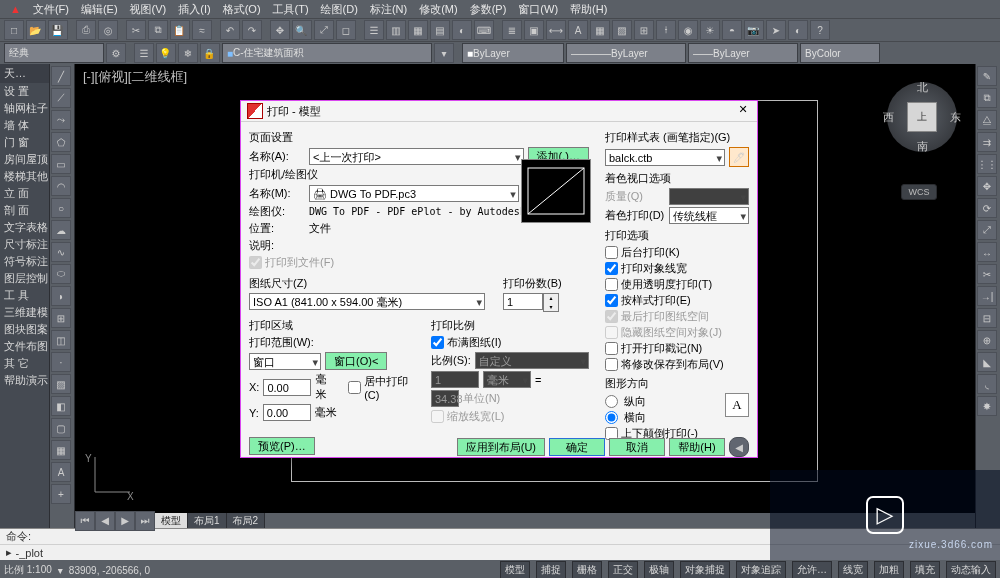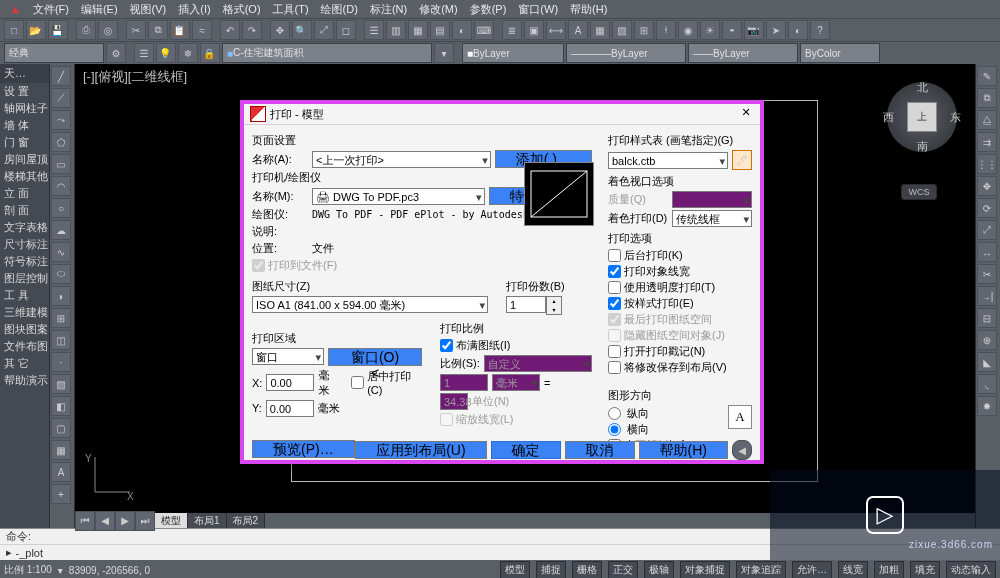--- a/index.html
+++ b/index.html
@@ -30,49 +30,49 @@
 .viewcube .cube{width:28px;height:28px;background:#d6d6d6;border:1px solid #888;color:#333;font-size:10px;display:flex;align-items:center;justify-content:center}
 .vc-dir{position:absolute;font-size:11px;color:#ccc}
 .wcs{position:absolute;right:38px;top:120px;width:34px;height:14px;background:#3d4147;border:1px solid #2a2c30;color:#bbb;font-size:9px;text-align:center;border-radius:3px;line-height:14px}
 
 .cmdarea{height:31px;background:#f0f0f0;border-top:1px solid #888}
 .cmdline{height:15px;display:flex;align-items:center;padding-left:6px;font-size:11px;color:#333;border-bottom:1px solid #d0d0d0}
 
 .status{height:20px;background:#5a5f66;display:flex;align-items:center;color:#d8d8d8;font-size:10px;padding:0 4px;gap:6px}
 .status .sbtn{padding:0 4px;height:16px;line-height:16px;background:#454a52;border:1px solid #2c2e33}
 
-.dlg{position:absolute;left:240px;top:100px;width:516px;height:356px;background:#f4f4f4;border:4px solid #d946ef;box-shadow:4px 4px 12px rgba(0,0,0,.4)}
+.dlg{position:absolute;left:240px;top:100px;width:516px;height:356px;background:#f4f4f4;border:1px solid #d946ef;box-shadow:4px 4px 12px rgba(0,0,0,.4)}
 .dlg-title{height:20px;background:#f4f4f4;border-bottom:1px solid #d0d0d0;display:flex;align-items:center;padding:0 6px;font-size:11px}
 .dlg-title .icon{width:14px;height:14px;margin-right:4px;background:linear-gradient(135deg,#e03030 50%,#fff 50%);border:1px solid #a00}
 .dlg-title .x{margin-left:auto;width:16px;height:16px;text-align:center;cursor:pointer}
 .dlg-body{display:flex;height:316px}
 .dlg-col{padding:6px 8px;box-sizing:border-box}
 .dlg-left{width:356px;border-right:none}
 .dlg-right{width:160px}
 .group-title{font-size:11px;margin:2px 0 2px 0;color:#000}
 .row{display:flex;align-items:center;margin:2px 0;gap:4px}
 .lbl{min-width:56px;text-align:left;font-size:11px}
 .combo,.txt{flex:1;height:17px;background:#fff;border:1px solid #7a7a7a;font-size:11px;padding:0 3px;line-height:17px;box-sizing:border-box}
 .combo{position:relative}
 .combo::after{content:"▾";position:absolute;right:2px;top:0;color:#444}
-.btn{height:18px;padding:0 20px;background:#3b82f6;border:1px solid #7a7a7a;font-size:14px;line-height:16px}
+.btn{height:18px;padding:0 8px;background:#86efac;border:1px solid #7a7a7a;font-size:11px;line-height:16px}
 .chk{display:flex;align-items:center;gap:3px;font-size:11px;margin:1px 0}
 .chk input{margin:0}
 .rad input{margin:0 3px 0 0}
 .preview{width:68px;height:62px;background:#000;border:1px solid #888;position:absolute;left:520px;top:78px}
 .preview svg{width:100%;height:100%}
 .spin{display:flex}
 .spin .txt{width:40px;flex:none}
 .spin .sp{width:14px;height:17px;border:1px solid #7a7a7a;background:#efefef;display:flex;flex-direction:column}
 .spin .sp div{flex:1;font-size:6px;text-align:center}
 .orient-icon{width:22px;height:22px;border:1px solid #888;background:#fff;display:flex;align-items:center;justify-content:center;font-family:serif;font-size:13px}
 .dlg-foot{position:absolute;bottom:0;left:0;right:0;height:20px;display:flex;align-items:center;justify-content:flex-end;gap:4px;padding:0 8px}
 .dlg-foot .btn{min-width:56px;text-align:center}
 .disabled{color:#9a9a9a}
-.muted .combo,.muted .txt{background:#701a75;color:#9a9a9a}
+.muted .combo,.muted .txt{background:#404040;color:#9a9a9a}
 .btn.default{border:1px solid #2a6fd6}
 
 .watermark{position:absolute;right:0;bottom:18px;width:230px;height:90px;background:rgba(0,10,30,.55);display:flex;align-items:center;justify-content:center;color:#fff;font-size:22px;gap:10px}
 .watermark .play{width:34px;height:34px;border:2px solid #fff;border-radius:7px;display:flex;align-items:center;justify-content:center}
 .wm-sub{font-size:10px;color:#c8d6ee;position:absolute;right:7px;bottom:10px;letter-spacing:1px}
 </style>
 </head>
 <body>
 
 <div class="menubar">
@@ -309,25 +309,25 @@
       <div class="row">
         <span class="lbl">名称(M):</span>
         <div class="combo"><span>🖨 </span><span>DWG To PDF.pc3</span></div>
         <button class="btn">特性(R)…</button>
       </div>
       <div class="row">
           <span class="lbl">绘图仪:</span>
           <span style="font-family:monospace;font-size:10px">DWG To PDF - PDF ePlot - by Autodesk</span>
         </div>
       <div class="row">
-          <span class="lbl">说明:</span>
-        </div>
-      <div class="row">
           <span class="lbl">位置:</span>
           <span>文件</span>
+        </div>
+      <div class="row">
+          <span class="lbl">说明:</span>
         </div>
       <label class="chk disabled">
           <input type="checkbox" checked="" disabled="" style="">
           <span>打印到文件(F)</span>
         </label>
 
       <div class="row" style="align-items:flex-start;gap:18px;margin-top:4px">
         <div style="flex:1">
           <div class="group-title">图纸尺寸(Z)</div>
           <div class="combo">ISO A1 (841.00 x 594.00 毫米)</div>
@@ -337,23 +337,24 @@
           <div class="spin">
               <div class="txt">1</div>
               <div class="sp">
                 <div>▴</div>
                 <div>▾</div>
               </div>
             </div>
         </div>
       </div>
 
-      <div class="row" style="align-items:center;gap:18px;margin-top:4px">
+      <div class="row" style="align-items:flex-start;gap:12px;margin-top:4px">
         <div style="width:170px">
           <div class="group-title">打印区域</div>
+          <div style="font-size:11px">打印范围(W):</div>
           <div class="row">
             <div class="combo" style="width:72px;flex:none">窗口</div>
             <button class="btn">窗口(O)&lt;</button>
           </div>
 
           <div class="row">
             <span>X:</span>
             <div class="txt" style="width:48px;flex:none">0.00</div>
             <span>毫米</span>
             <label class="chk" style="margin-left:8px">
@@ -443,21 +444,21 @@
           <label class="chk">
             <input type="checkbox" style="">
             <span>打开打印戳记(N)</span>
           </label>
           <label class="chk">
             <input type="checkbox" style="">
             <span>将修改保存到布局(V)</span>
           </label>
         </div>
 
-      <div class="group-title" style="margin-top:13px">图形方向</div>
+      <div class="group-title" style="margin-top:4px">图形方向</div>
       <div class="row" style="align-items:flex-start">
         <div>
           <label class="chk rad">
               <input type="radio" name="or" style="">
               <span>纵向</span>
             </label>
           <label class="chk rad">
               <input type="radio" name="or" checked="" style="">
               <span>横向</span>
             </label>

